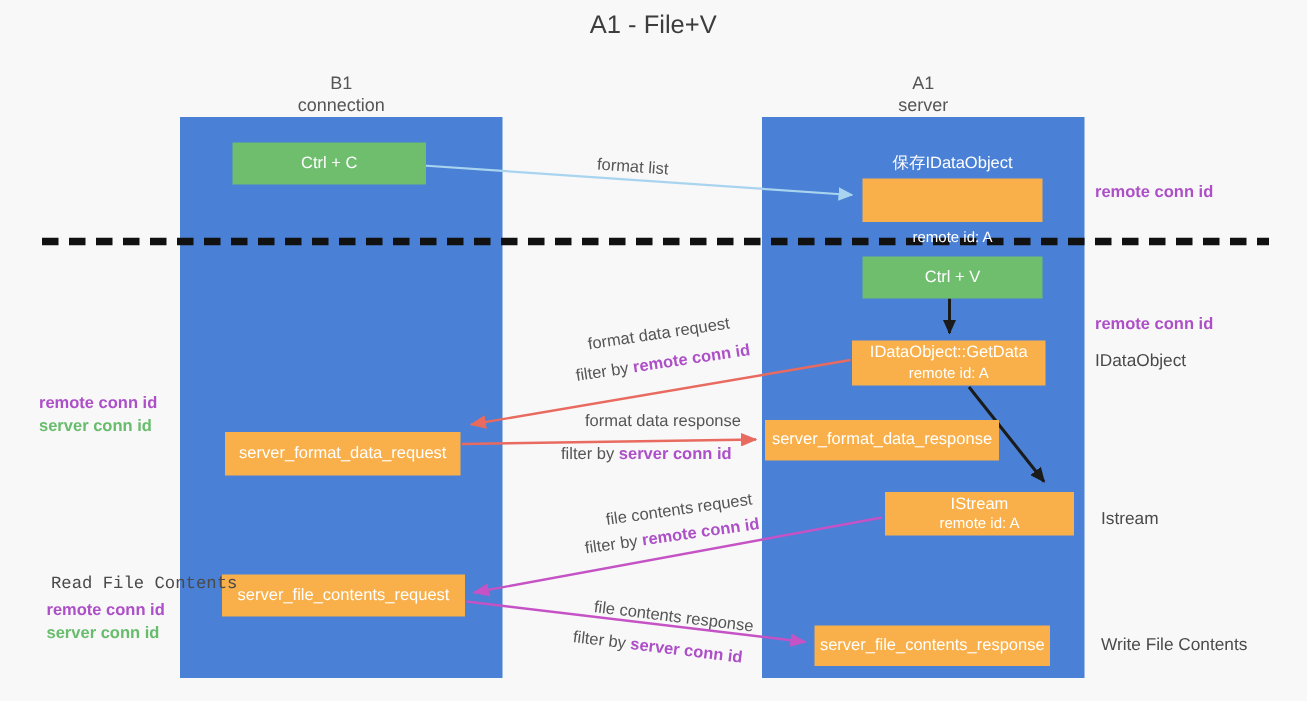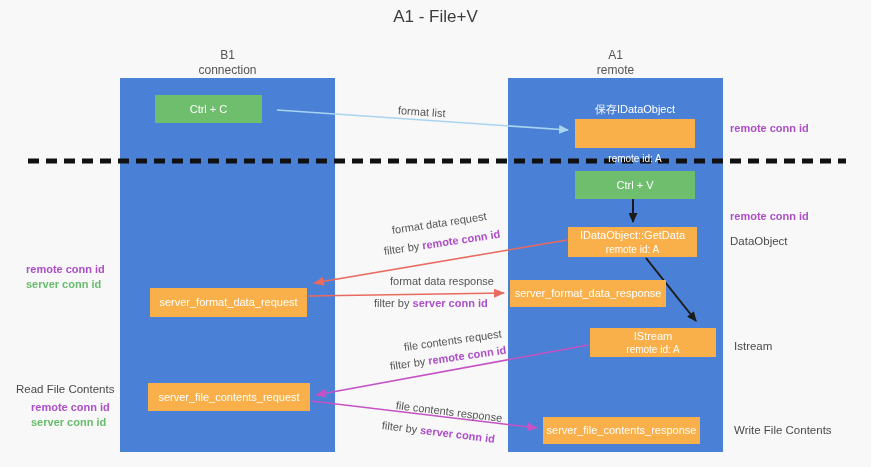--- a/index.html
+++ b/index.html
@@ -29,21 +29,21 @@
   <div class="title">
     <div>A1 - File+V</div>
   </div>
 
   <div class="colhead left">
     <div>B1</div>
     <div>connection</div>
   </div>
   <div class="colhead right">
     <div>A1</div>
-    <div>remote</div>
+    <div>server</div>
   </div>
 
   <div class="lifeline left"></div>
   <div class="lifeline right"></div>
 
   <svg class="arrows" width="871" height="467">
     <defs>
       <marker id="mblue" markerUnits="userSpaceOnUse" markerWidth="10" markerHeight="9" refX="9" refY="4.5" orient="auto">
           <path d="M0,0 L10,4.5 L0,9 Z" fill="#a9d4ef"></path>
         </marker>
@@ -60,21 +60,21 @@
     <line x1="28" y1="161" x2="846" y2="161" stroke="#111" stroke-width="5" stroke-dasharray="11 7"></line>
     <line x1="277" y1="110" x2="568" y2="130" stroke="#a9d4ef" stroke-width="1.5" marker-end="url(#mblue)"></line>
     <line x1="633" y1="199" x2="633" y2="222" stroke="#1b1b1b" stroke-width="2" marker-end="url(#mblk)"></line>
     <line x1="567" y1="240" x2="314" y2="283" stroke="#e96a5f" stroke-width="1.6" marker-end="url(#mred)"></line>
     <line x1="308" y1="296" x2="504" y2="293" stroke="#e96a5f" stroke-width="1.6" marker-end="url(#mred)"></line>
     <line x1="646" y1="258" x2="696" y2="321" stroke="#1b1b1b" stroke-width="2" marker-end="url(#mblk)"></line>
     <line x1="588" y1="345" x2="316" y2="395" stroke="#c553c5" stroke-width="1.6" marker-end="url(#mmag)"></line>
     <line x1="311" y1="401" x2="537" y2="428" stroke="#c553c5" stroke-width="1.6" marker-end="url(#mmag)"></line>
   </svg>
 
-  <div class="box green" style="left:155px;top:95px;width:107px;height:28px;">
+  <div class="box green" style="left:155px;top:95px;width:129px;height:28px;">
     <div>Ctrl + C</div>
   </div>
 
   <div class="box orange" style="left:575px;top:119px;width:120px;height:29px;gap:36px;">
     <div>保存IDataObject</div>
     <div class="l2">remote id: A</div>
   </div>
 
   <div class="box green" style="left:575px;top:171px;width:120px;height:28px;">
     <div>Ctrl + V</div>
@@ -115,23 +115,23 @@
   <div class="albl" style="left:374px;top:297px;"><span>filter by </span><span class="purple">server conn id</span></div>
 
   <div class="albl" style="left:404px;top:341px;transform:rotate(-8deg);">file contents request</div>
   <div class="albl" style="left:390px;top:360px;transform:rotate(-8deg);"><span>filter by </span><span class="purple">remote conn id</span></div>
 
   <div class="albl" style="left:396px;top:399px;transform:rotate(7deg);">file contents response</div>
   <div class="albl" style="left:382px;top:419px;transform:rotate(7deg);"><span>filter by </span><span class="purple">server conn id</span></div>
 
   <div class="side purple" style="left:730px;top:122px;">remote conn id</div>
   <div class="side purple" style="left:730px;top:210px;">remote conn id</div>
-  <div class="side plain" style="left:730px;top:235px;">DataObject</div>
+  <div class="side plain" style="left:730px;top:235px;">IDataObject</div>
   <div class="side plain" style="left:734px;top:340px;">Istream</div>
   <div class="side plain" style="left:734px;top:424px;">Write File Contents</div>
 
   <div class="side purple" style="left:26px;top:263px;">remote conn id</div>
   <div class="side greentx" style="left:26px;top:278px;">server conn id</div>
-  <div class="side plain" style="left:16px;top:383px;">Read File Contents</div>
+  <div class="side plain" style="left:34px;top:383px;font-family:Liberation Mono, monospace;">Read File Contents</div>
   <div class="side purple" style="left:31px;top:401px;">remote conn id</div>
   <div class="side greentx" style="left:31px;top:416px;">server conn id</div>
 
 </div>
 
 </body></html>

